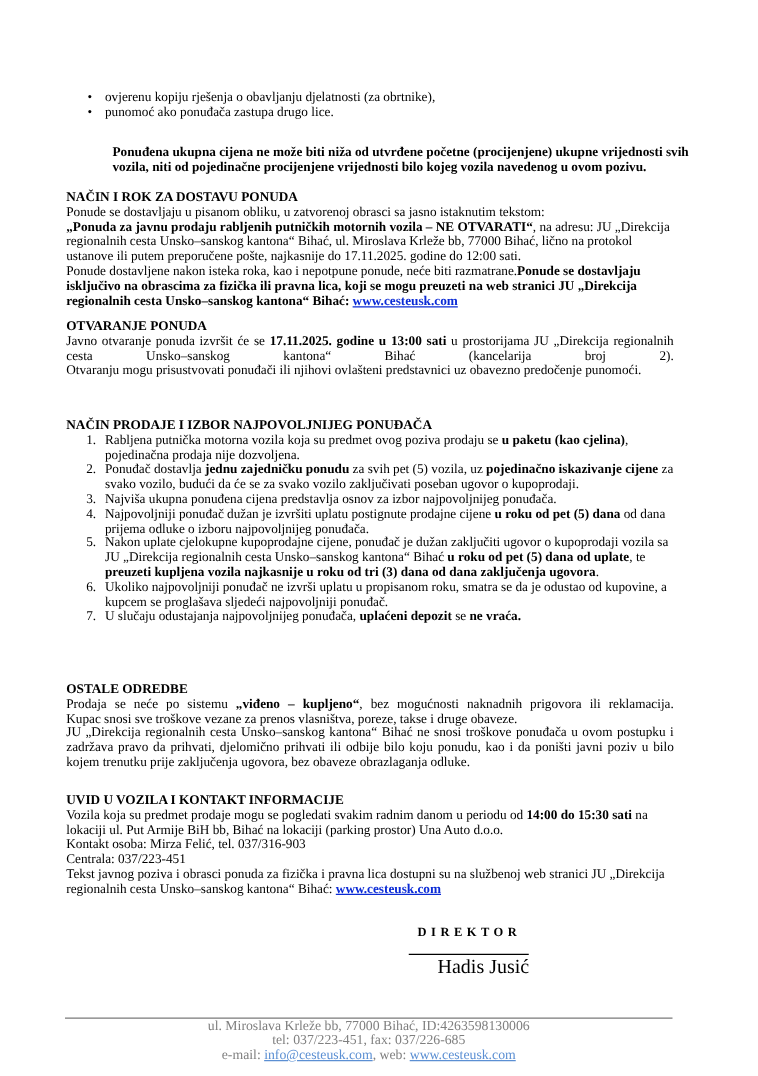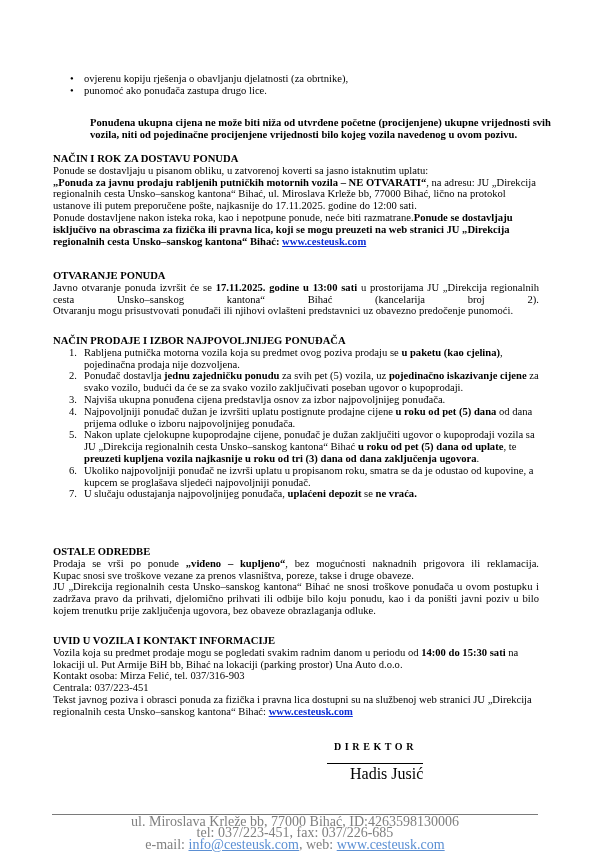--- a/index.html
+++ b/index.html
@@ -15,64 +15,64 @@
   .just { text-align: justify; text-align-last: left; }
   .justall { text-align: justify; text-align-last: justify; }
   a.link { color: #0b2bd6; text-decoration: underline; font-weight: bold; }
   ol.num { margin: 0; padding: 0; list-style: none; }
   ol.num li { position: relative; padding-left: 31px; }
   ol.num li .n { position: absolute; left: 16px; top: 0; }
   .dir { position: absolute; left: 334px; top: 741px; font-weight: bold; letter-spacing: 3.6px; font-size: 10px; }
   .sigline { position: absolute; left: 327px; top: 763px; width: 96px; border-top: 1px solid #000; }
   .signame { position: absolute; left: 350px; top: 765px; font-size: 16px; }
   .footer-line { position: absolute; left: 52px; top: 814px; width: 486px; border-top: 1px solid #7a7a7a; }
-  .footer { position: absolute; left: 52px; top: 816px; width: 486px; text-align: center; font-size: 14px; line-height: 11.4px; color: #7f7f7f; }
+  .footer { position: absolute; left: 52px; top: 816px; width: 486px; text-align: center; font-size: 11px; line-height: 11.4px; color: #7f7f7f; }
   .footer a { color: #5b8fd3; text-decoration: underline; }
 </style>
 </head>
 <body>
 
 <div class="page">
 
   <ul class="bullets">
     <li><span class="dot">•</span><span>ovjerenu kopiju rješenja o obavljanju djelatnosti (za obrtnike),</span></li>
     <li><span class="dot">•</span><span>punomoć ako ponuđača zastupa drugo lice.</span></li>
   </ul>
 
   <p class="block h" style="top:117px;margin-left:37px;">Ponuđena ukupna cijena ne može biti niža od utvrđene početne (procijenjene) ukupne vrijednosti svih vozila, niti od pojedinačne procijenjene vrijednosti bilo kojeg vozila navedenog u ovom pozivu.</p>
 
   <div class="block" style="top:153px;">
     <p class="h">NAČIN I ROK ZA DOSTAVU PONUDA</p>
-    <p>Ponude se dostavljaju u pisanom obliku, u zatvorenoj koverti sa jasno istaknutim uplatu:</p>
+    <p>Ponude se dostavljaju u pisanom obliku, u zatvorenoj obrasci sa jasno istaknutim tekstom:</p>
     <p><b>„Ponuda za javnu prodaju rabljenih putničkih motornih vozila – NE OTVARATI“</b><span>, na adresu: JU „Direkcija regionalnih cesta Unsko–sanskog kantona“ Bihać, ul. Miroslava Krleže bb, 77000 Bihać, lično na protokol ustanove ili putem preporučene pošte, najkasnije do 17.11.2025. godine do 12:00 sati.</span></p>
     <p><span>Ponude dostavljene nakon isteka roka, kao i nepotpune ponude, neće biti razmatrane.</span><b>Ponude se dostavljaju isključivo na obrascima za fizička ili pravna lica, koji se mogu preuzeti na web stranici JU „Direkcija regionalnih cesta Unsko–sanskog kantona“ Bihać: </b><a class="link">www.cesteusk.com</a></p>
   </div>
 
-  <div class="block" style="top:270px;">
+  <div class="block" style="top:256px;">
     <p class="h">OTVARANJE PONUDA</p>
     <p class="justall"><span>Javno otvaranje ponuda izvršit će se </span><b>17.11.2025. godine u 13:00 sati</b><span> u prostorijama JU „Direkcija regionalnih cesta Unsko–sanskog kantona“ Bihać (kancelarija broj 2).</span></p>
     <p>Otvaranju mogu prisustvovati ponuđači ili njihovi ovlašteni predstavnici uz obavezno predočenje punomoći.</p>
   </div>
 
   <div class="block" style="top:335px;">
     <p class="h">NAČIN PRODAJE I IZBOR NAJPOVOLJNIJEG PONUĐAČA</p>
     <ol class="num" id="sel-list">
         <li><span class="n">1.</span><span>Rabljena putnička motorna vozila koja su predmet ovog poziva prodaju se </span><b>u paketu (kao cjelina)</b><span>, pojedinačna prodaja nije dozvoljena.</span></li>
         <li><span class="n">2.</span><span>Ponuđač dostavlja </span><b>jednu zajedničku ponudu</b><span> za svih pet (5) vozila, uz </span><b>pojedinačno iskazivanje cijene</b><span> za svako vozilo, budući da će se za svako vozilo zaključivati poseban ugovor o kupoprodaji.</span></li>
         <li><span class="n">3.</span><span>Najviša ukupna ponuđena cijena predstavlja osnov za izbor najpovoljnijeg ponuđača.</span></li>
         <li><span class="n">4.</span><span>Najpovoljniji ponuđač dužan je izvršiti uplatu postignute prodajne cijene </span><b>u roku od pet (5) dana</b><span> od dana prijema odluke o izboru najpovoljnijeg ponuđača.</span></li>
         <li><span class="n">5.</span><span>Nakon uplate cjelokupne kupoprodajne cijene, ponuđač je dužan zaključiti ugovor o kupoprodaji vozila sa JU „Direkcija regionalnih cesta Unsko–sanskog kantona“ Bihać </span><b>u roku od pet (5) dana od uplate</b><span>, te </span><b>preuzeti kupljena vozila najkasnije u roku od tri (3) dana od dana zaključenja ugovora</b><span>.</span></li>
         <li><span class="n">6.</span><span>Ukoliko najpovoljniji ponuđač ne izvrši uplatu u propisanom roku, smatra se da je odustao od kupovine, a kupcem se proglašava sljedeći najpovoljniji ponuđač.</span></li>
         <li><span class="n">7.</span><span>U slučaju odustajanja najpovoljnijeg ponuđača, </span><b>uplaćeni depozit</b><span> se </span><b>ne vraća.</b></li>
       </ol>
   </div>
 
   <div class="block" style="top:546px;">
     <p class="h">OSTALE ODREDBE</p>
-    <p class="justall"><span>Prodaja se vrši po ponude </span><b>„viđeno – kupljeno“</b><span>, bez mogućnosti naknadnih prigovora ili reklamacija.</span></p>
+    <p class="justall"><span>Prodaja se neće po sistemu </span><b>„viđeno – kupljeno“</b><span>, bez mogućnosti naknadnih prigovora ili reklamacija.</span></p>
     <p>Kupac snosi sve troškove vezane za prenos vlasništva, poreze, takse i druge obaveze.</p>
     <p class="just">JU „Direkcija regionalnih cesta Unsko–sanskog kantona“ Bihać ne snosi troškove ponuđača u ovom postupku i zadržava pravo da prihvati, djelomično prihvati ili odbije bilo koju ponudu, kao i da poništi javni poziv u bilo kojem trenutku prije zaključenja ugovora, bez obaveze obrazlaganja odluke.</p>
   </div>
 
   <div class="block" style="top:635px;">
     <p class="h">UVID U VOZILA I KONTAKT INFORMACIJE</p>
     <p><span>Vozila koja su predmet prodaje mogu se pogledati svakim radnim danom u periodu od </span><b>14:00 do 15:30 sati</b><span> na lokaciji ul. Put Armije BiH bb, Bihać na lokaciji (parking prostor) Una Auto d.o.o.</span></p>
     <p>Kontakt osoba: Mirza Felić, tel. 037/316-903</p>
     <p>Centrala: 037/223-451</p>
     <p><span>Tekst javnog poziva i obrasci ponuda za fizička i pravna lica dostupni su na službenoj web stranici JU „Direkcija regionalnih cesta Unsko–sanskog kantona“ Bihać: </span><a class="link">www.cesteusk.com</a></p>

